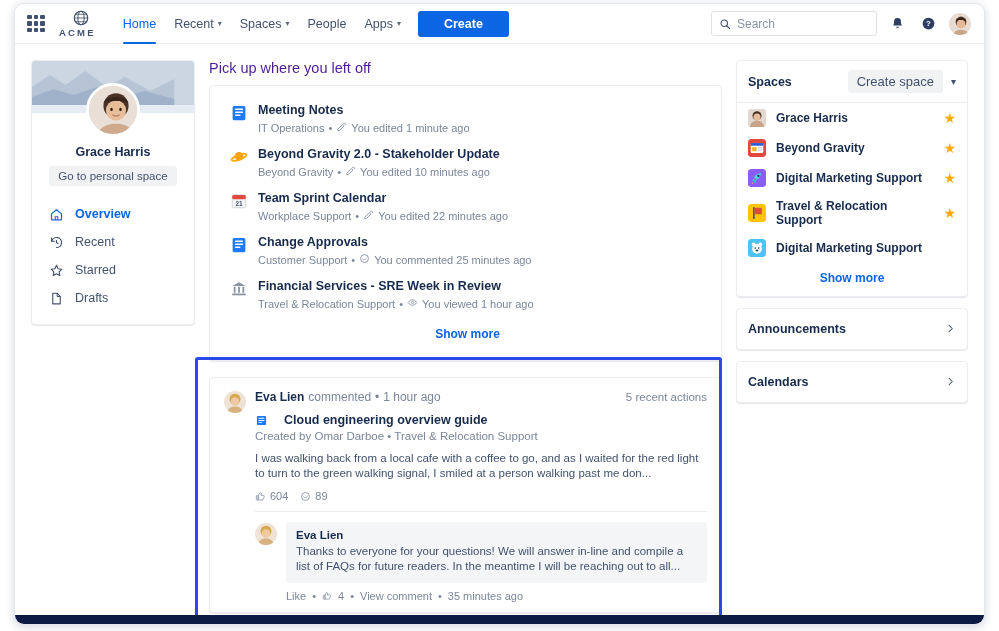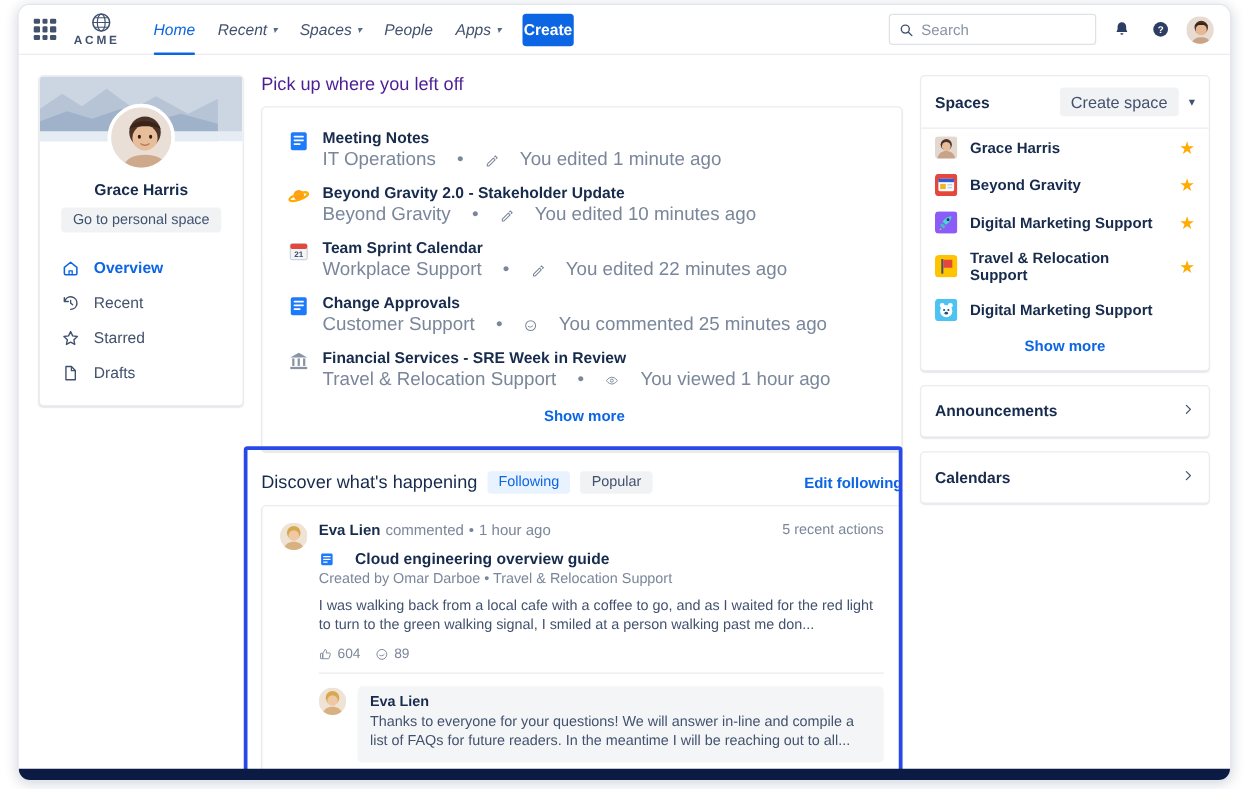--- a/index.html
+++ b/index.html
@@ -32,31 +32,30 @@
   .app-grid i { background: #42526e; border-radius: 1px; display: block; }
   .brand { display: flex; align-items: flex-end; margin-right: 18px; cursor: pointer; flex-direction: column; }
   .brand .globe { width: 18px; height: 18px; margin-right: 6px; }
   .brand .name {
     font-size: 9.5px; font-weight: 700; letter-spacing: 2.2px; color: #42526e;
   }
   .nav-item {
     font-size: 12.5px; color: #42526e; padding: 0 9px; height: 40px;
     display: flex; align-items: center; cursor: pointer; position: relative;
     white-space: nowrap;
-    font-style: italic;
   }
   .nav-item.active { color: #0c66e4; font-weight: 500; }
   .nav-item.active::after {
     content:''; position: absolute; left: 9px; right: 9px; bottom: 0;
     height: 2px; background: #0c66e4; border-radius: 1px;
   }
   .caret { margin-left: 4px; font-size: 8px; opacity: .85; }
   .create-btn {
     background: #0c66e4; color: #fff; font-size: 12.5px; font-weight: 600;
-    border: none; border-radius: 3px; padding: 6px 1px; margin-left: 8px;
+    border: none; border-radius: 3px; padding: 6px 26px; margin-left: 8px;
     cursor: pointer;
   }
   .nav-right { margin-left: auto; display: flex; align-items: center; gap: 9px; }
   .search-box {
     width: 166px; height: 25px; border: 1px solid #dfe1e6; border-radius: 3px;
     display: flex; align-items: center; padding: 0 7px; background: #fff;
     cursor: text;
   }
   .search-box .ph { font-size: 12px; color: #8993a4; margin-left: 6px; }
   .icon-btn { width: 22px; height: 22px; display: flex; align-items: center;
@@ -100,22 +99,22 @@
   .midcol { flex: 1 1 auto; min-width: 0; }
   .sec-title { font-size: 14.5px; color: #4c1d95; margin-bottom: 9px; }
   .card {
     background: #fff; border: 1px solid #ebecf0; border-radius: 4px;
     box-shadow: 0 1px 1px rgba(9,30,66,0.10);
   }
   .pickup { padding: 12px 0 6px 4px; }
   .doc-row { display: flex; gap: 10px; padding: 5px 16px 7px 16px; cursor: pointer; }
   .doc-ico { width: 18px; height: 18px; flex: 0 0 18px; margin-top: 1px; }
   .doc-title { font-size: 12.5px; font-weight: 700; color: #172b4d; line-height: 15px; }
-  .doc-meta { font-size: 15px; color: #7a869a; margin-top: 3px;
-    display: flex; align-items: center; gap: 17px; flex-wrap: wrap; line-height: 14px;}
+  .doc-meta { font-size: 11px; color: #7a869a; margin-top: 3px;
+    display: flex; gap: 4px; flex-wrap: wrap; line-height: 14px;}
   .showmore { text-align: center; padding: 6px 0 12px 0; }
   .showmore span { font-size: 12px; color: #0c66e4; font-weight: 600; cursor: pointer; }
   
   .discover-wrap { margin-top: 16px; position: relative; }
   .disc-head { display: flex; align-items: center; gap: 8px; margin-bottom: 9px; }
   .disc-head .t { font-size: 14.5px; color: #172b4d; }
   .pill { font-size: 11.5px; padding: 3px 9px; border-radius: 3px; cursor: pointer; }
   .pill.on { background: #e9f2ff; color: #0c66e4; font-weight: 500; }
   .pill.off { background: #f1f2f4; color: #42526e; }
   .edit-follow { margin-left: auto; font-size: 12px; color: #0c66e4;
@@ -439,26 +438,20 @@
             </div>
           </div>
         </div>
 
         <div class="showmore">
           <span>Show more</span>
         </div>
       </div>
 
       <div class="discover-wrap">
-        <div class="disc-head">
-          <span class="t">Discover what's happening</span>
-          <span class="pill on">Following</span>
-          <span class="pill off">Popular</span>
-          <span class="edit-follow">Edit following</span>
-        </div>
 
         <div class="card feed-card">
           <div class="feed-top">
             <div class="avatar-fd">
               <svg viewBox="0 0 40 40" width="22" height="22">
                 <rect width="40" height="40" fill="#efe3d6"></rect>
                 <circle cx="20" cy="15" r="10" fill="#d6a84f"></circle>
                 <circle cx="20" cy="19" r="7.6" fill="#f0c9a4"></circle>
                 <path d="M5 40c2-9 8-12 15-12s13 3 15 12z" fill="#d9b180"></path>
               </svg>

